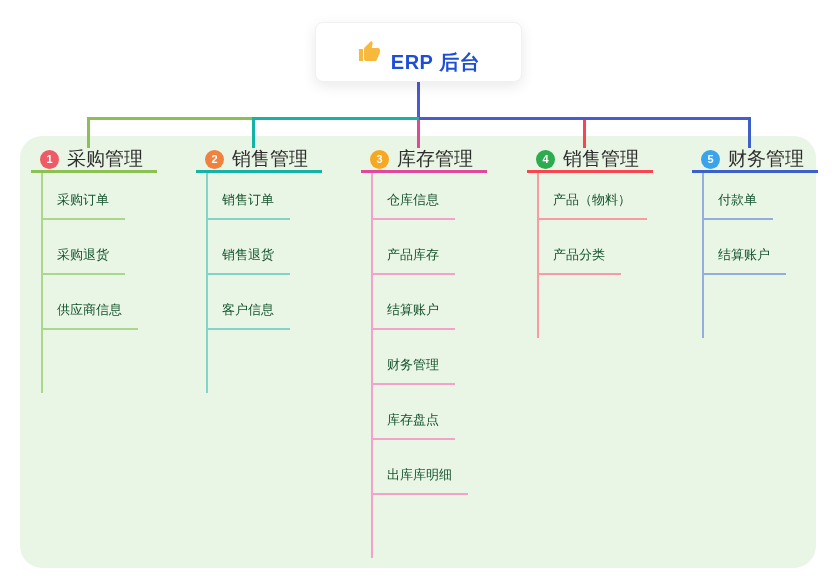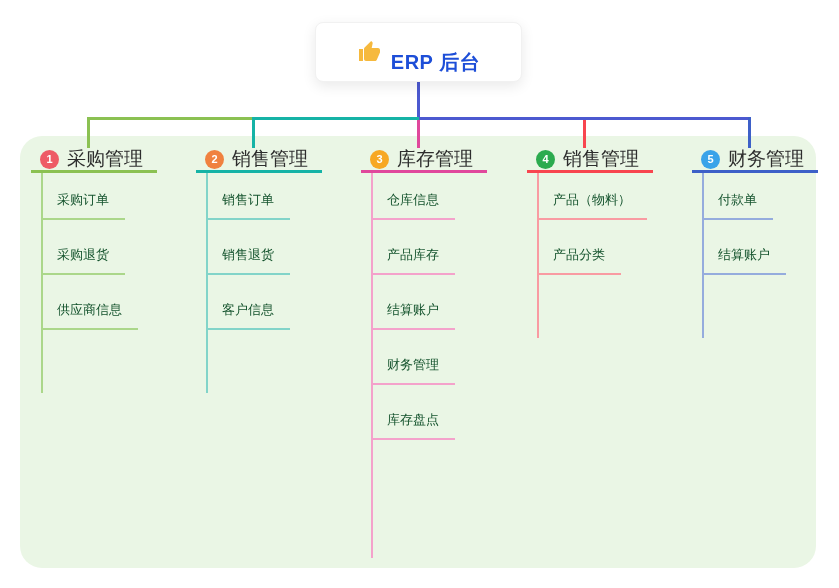--- a/index.html
+++ b/index.html
@@ -180,20 +180,23 @@
         </div>
       <div class="child-row">
           <span class="child-item">结算账户</span>
         </div>
       <div class="child-row">
           <span class="child-item">财务管理</span>
         </div>
       <div class="child-row">
           <span class="child-item">库存盘点</span>
         </div>
+      <div class="child-row">
+          <span class="child-item">出库库明细</span>
+        </div>
     </div>
   </div>
 
   <div class="branch-col" style="left: 527px; --line: #f8454f; --child-line: #f99ba2; --badge: #2cab4f;">
     <div class="branch-title">
       <span class="badge">4</span>
       <span class="branch-label">销售管理</span>
     </div>
     <div class="children">
       <div class="child-vline" style="height:165px;"></div>

